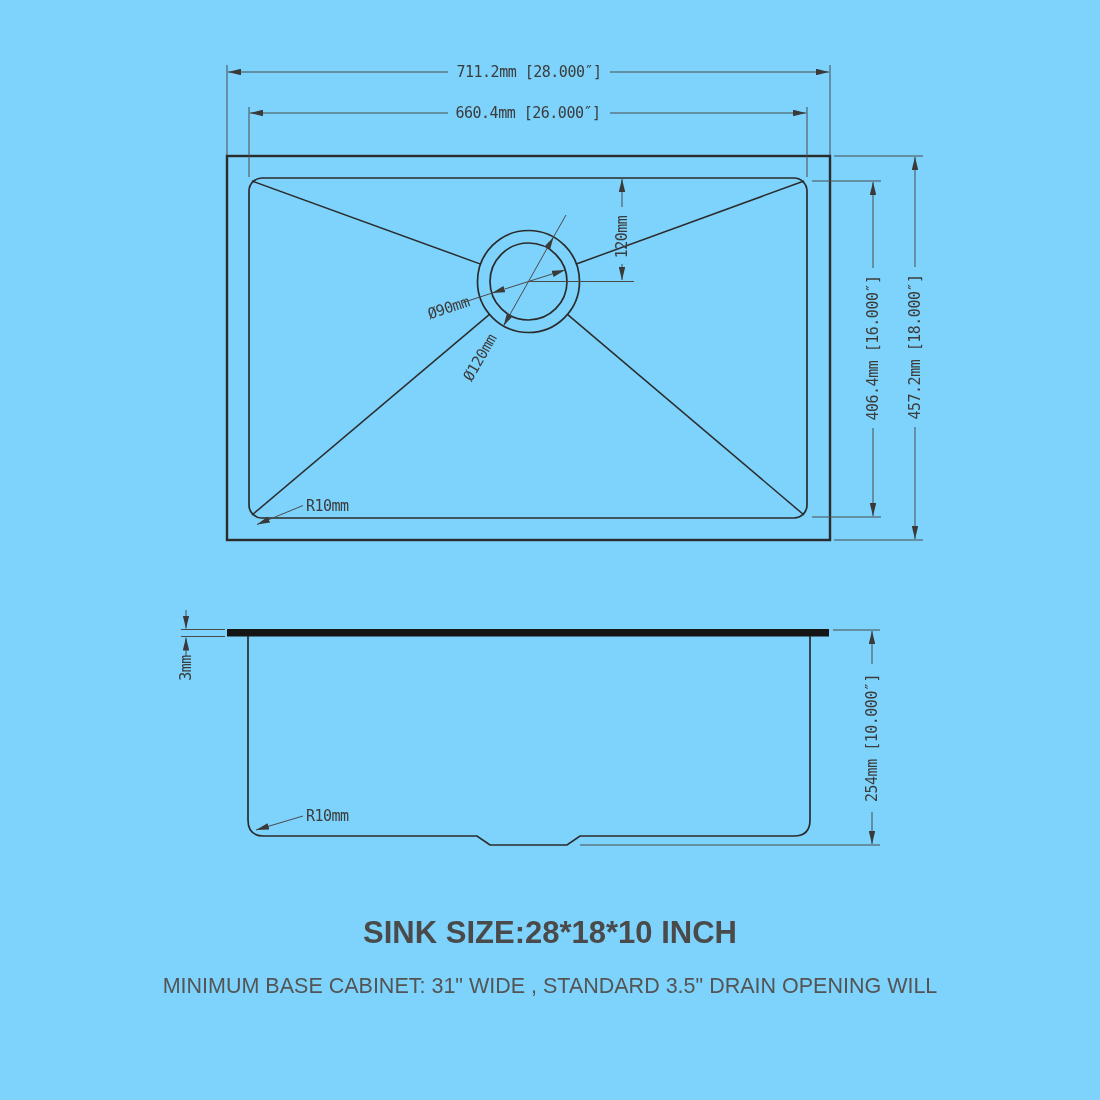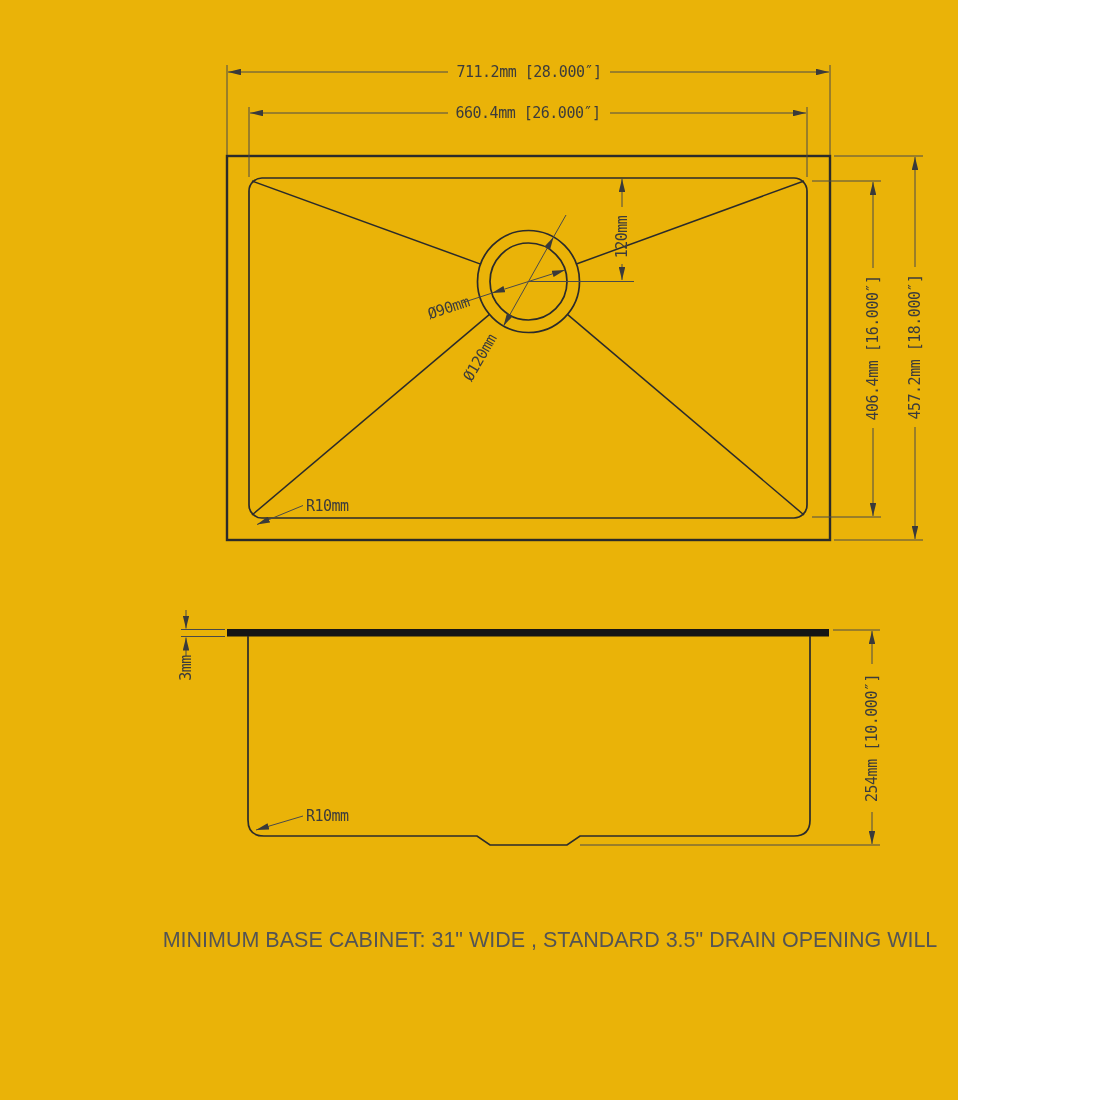--- a/index.html
+++ b/index.html
@@ -1,19 +1,19 @@
 <!DOCTYPE html>
 <html><head>
 <meta charset="utf-8">
 <style>
   html,body{margin:0;padding:0;background:#fff;}
   .canvas{
     position:relative;
-    width:958px;height:1100px;
-    background:#eab308;
+    width:1100px;height:1100px;
+    background:#7dd3fc;
     overflow:hidden;
     font-family:"Liberation Sans",sans-serif;
   }
   svg{position:absolute;top:0;left:0;}
   .dim-text{
     font-family:"DejaVu Sans Mono",monospace;
     font-size:15px;
     fill:#3c3c3c;
     letter-spacing:-0.5px;
   }
@@ -148,16 +148,17 @@
       <text class="dim-text" x="186" y="673" text-anchor="middle" transform="rotate(-90 186 668)" stroke="none">3mm</text>
     </g>
 
     <g stroke="#4a4a4a" stroke-width="1" fill="none">
       <line x1="303" y1="816" x2="256" y2="830" marker-end="url(#arrE)"></line>
       <text class="dim-text" x="306" y="821" text-anchor="start" stroke="none">R10mm</text>
     </g>
   </svg>
 
   <div class="notes">
+    <div class="title">SINK SIZE:28*18*10 INCH</div>
     <div class="sub">MINIMUM BASE CABINET: 31" WIDE , STANDARD 3.5" DRAIN OPENING WILL</div>
   </div>
 
 </div>
 
 </body></html>

